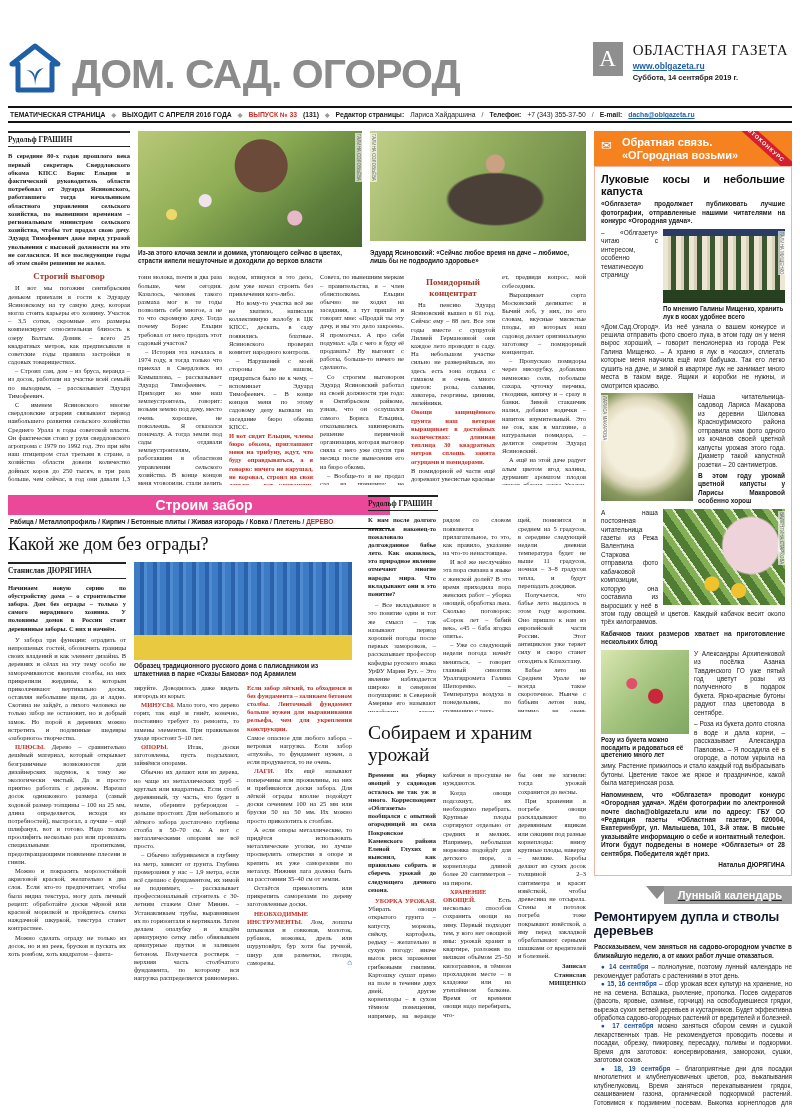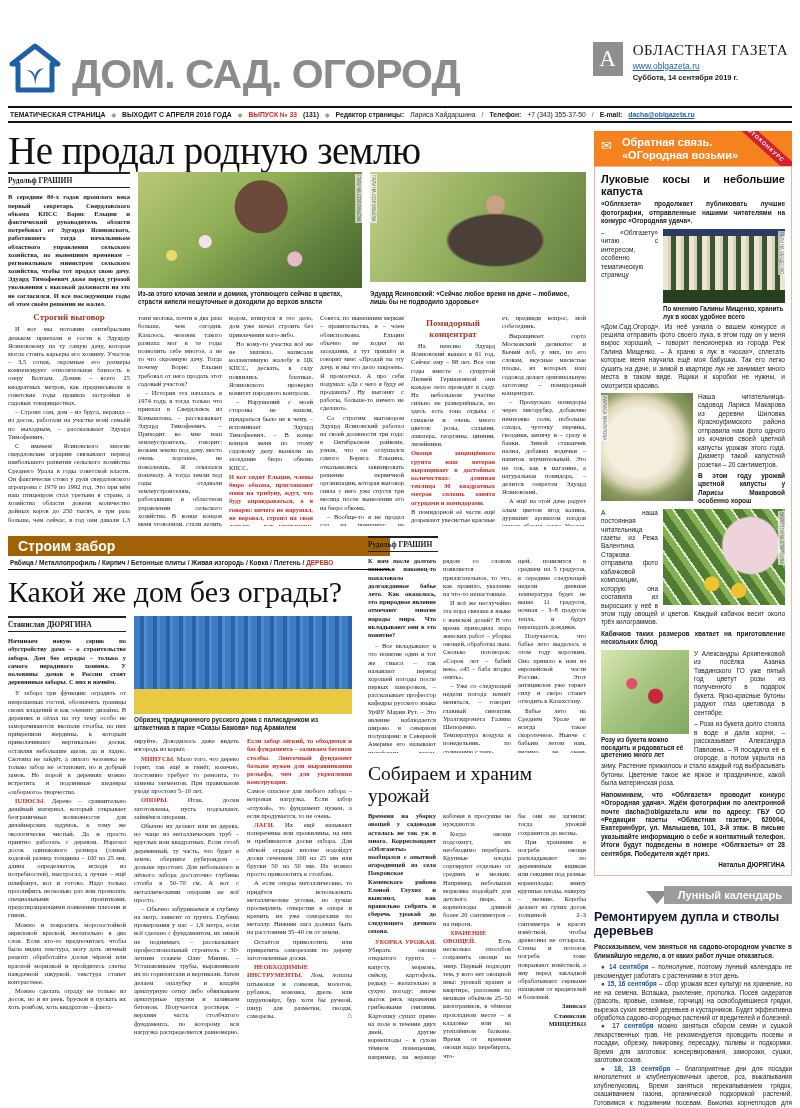--- a/index.html
+++ b/index.html
@@ -9,21 +9,21 @@
   
   .mast{display:flex;align-items:flex-start;justify-content:space-between;height:64px;}
   .mast-left{display:flex;align-items:center;gap:10px;}
   .mast-title{font-family:"Liberation Sans",sans-serif;font-weight:bold;font-size:41px;
               color:#8b8b8b;letter-spacing:-1px;line-height:1;margin-top:6px;}
   .brand{display:flex;gap:10px;margin-right:4px;}
   .brand-a{width:30px;height:34px;background:#8f8f8f;color:#fff;display:flex;align-items:center;
            justify-content:center;font-family:"Liberation Serif",serif;font-size:23px;}
   .brand-txt{display:flex;flex-direction:column;gap:2px;}
   .brand-name{font-family:"Liberation Serif",serif;font-size:15px;letter-spacing:.5px;}
-  .brand-site{font-size:8.5px;font-weight:normal;color:#1f5fa8;text-decoration:underline;}
+  .brand-site{font-size:8.5px;font-weight:bold;color:#1f5fa8;text-decoration:underline;}
   .brand-date{font-size:7.5px;font-weight:bold;}
   
   .infobar{border-top:2px solid #111;border-bottom:2px solid #111;padding:3px 2px;
            display:flex;align-items:center;gap:6px;font-size:6.8px;font-weight:bold;white-space:nowrap;}
   .infobar .dia{color:#9a9a9a;font-size:6px;}
   .infobar .red{color:#c62c22;}
   .infobar .norm{font-weight:normal;}
   .infobar .link{color:#1f5fa8;text-decoration:underline;}
   .infobar .sep{font-weight:normal;color:#555;}
   
@@ -84,26 +84,26 @@
      radial-gradient(circle at 40% 78%,#f0c22e 0 7px,rgba(0,0,0,0) 8px),
      radial-gradient(circle at 62% 85%,#f0c22e 0 7px,rgba(0,0,0,0) 8px),
      repeating-linear-gradient(55deg,#507c34 0 8px,#83b055 8px 14px,#dfe6c9 14px 16px);}
   .ph-rose{background:
      radial-gradient(circle at 62% 55%,#c8283a 0 7px,rgba(0,0,0,0) 8px),
      radial-gradient(circle at 35% 40%,#e0506a 0 5px,rgba(0,0,0,0) 6px),
      linear-gradient(135deg,#d9e6b0 0%,#a3c37e 50%,#7ea861 100%);}
   
   .bottom-row{display:flex;gap:8px;margin-top:10px;}
   .fence{width:352px;flex:none;}
-  .section-bar{background:#a16207;color:#fff;font:bold 14px/20px "Liberation Sans",sans-serif;
-               height:20px;padding-left:10px;width:382px;box-sizing:border-box;}
+  .section-bar{background:#ec4899;color:#fff;font:bold 14px/20px "Liberation Sans",sans-serif;
+               height:20px;padding-left:10px;width:382px;box-sizing:border-box;text-align:center;}
   .tags{font:bold 6.5px "Liberation Sans",sans-serif;border-bottom:1px solid #111;
         padding:3px 0 3px 2px;margin-bottom:6px;width:382px;box-sizing:border-box;}
   .tags .red{color:#c62c22;}
-  .fence-head{font-size:30px;line-height:1.05;margin:2px 0 8px 0;}
+  .fence-head{font-size:18px;line-height:1.05;margin:2px 0 8px 0;}
   .fence-body{display:flex;gap:8px;}
   .fcol1{width:118px;flex:none;height:432px;}
   .fence-right{width:218px;flex:none;}
   .fcols{display:flex;gap:8px;margin-top:2px;}
   .fcols .col{width:105px;height:300px;}
   
   .mid-zone{width:218px;flex:none;}
   .babie-head{font-size:17px;line-height:1.1;margin-bottom:4px;}
   .babie .byline{width:70px;}
   .tri-cols{display:flex;gap:7px;}
@@ -121,21 +121,21 @@
   .fb-box .fb-title{font:bold 11px/1.1 "Liberation Sans",sans-serif;color:#111;margin:1px 0 3px 0;}
   .fb-box p{margin:0 0 3px 0;}
   .fb-box .bold{font-weight:bold;}
   .fb-box .sig{text-align:right;font-weight:bold;margin-top:2px;}
   .fl-r{float:right;margin:0 0 2px 5px;width:122px;}
   .fl-l{float:left;margin:0 5px 2px 0;}
   .fb-cap{font:bold 6.3px/1.25 "Liberation Sans",sans-serif;text-align:left;margin-top:2px;}
   .clr{clear:both;}
   
   .lunar{margin-top:10px;font-size:6.4px;line-height:1.32;color:#222;}
-  .lunar-labelrow{display:flex;justify-content:flex-end;align-items:flex-end;margin-bottom:6px;}
+  .lunar-labelrow{display:flex;justify-content:flex-end;align-items:flex-start;margin-bottom:6px;text-decoration:underline;}
   .lunar-tri{width:0;height:0;border-left:11px solid transparent;border-right:11px solid transparent;
              border-top:13px solid #8c8c8c;margin-right:-4px;}
   .lunar-label{background:#9c9c9c;color:#fff;font:bold 11px/18px "Liberation Sans",sans-serif;
                padding:0 10px 0 14px;height:18px;}
   .lunar-title{font:bold 12.5px/1.15 "Liberation Sans",sans-serif;color:#0f172a;margin-bottom:5px;}
   .lunar p{margin:0;text-indent:7px;text-align:justify;}
   .lunar p.b{font-weight:bold;text-indent:0;margin-bottom:3px;}
   .lunar .lead.dt{color:#1b4f9e;}
 </style>
 </head>
@@ -179,21 +179,20 @@
     <span class="sep">/</span>
     <span>E-mail:</span>
     <a class="link">dacha@oblgazeta.ru</a>
   </div>
 
   <div class="content-row">
 
     <div class="left-zone">
 
       <article>
-        <h1 class="main-head">Не продал родную землю</h1>
         <div class="main-body">
           <div class="mcol1 col art">
             <div class="byline">Рудольф ГРАШИН</div>
             <div>
                 <p class="b">В середине 80-х годов прошлого века первый секретарь Свердловского обкома КПСС Борис Ельцин и фактический руководитель области потребовал от Эдуарда Ясиновского, работавшего тогда начальником областного управления сельского хозяйства, по нынешним временам – региональным министром сельского хозяйства, чтобы тот продал свою дачу. Эдуард Тимофеевич даже перед угрозой увольнения с высокой должности на это не согласился. И все последующие годы об этом своём решении не жалел.</p>
                 <p class="h">Строгий выговор</p>
                 <p>И вот мы погожим сентябрьским деньком приехали в гости к Эдуарду Ясиновскому на ту самую дачу, которая могла стоить карьеры его хозяину. Участок – 3,5 сотки, скромные его размеры компенсирует относительная близость к озеру Балтым. Домик – всего 25 квадратных метров, как предписывали в советские годы правила застройки в садовых товариществах.</p>
                 <p>– Строил сам, дом – из бруса, веранда – из досок, работали на участке всей семьёй по выходным, – рассказывает Эдуард Тимофеевич.</p>
                 <p>С именем Ясиновского многие свердловские аграрии связывают период наибольшего развития сельского хозяйства Среднего Урала в годы советской власти. Он фактически стоял у руля свердловского агропрома с 1979 по 1992 год. Это при нём наш птицепром стал третьим в стране, а хозяйства области довели количество дойных коров до 250 тысяч, в три раза больше, чем сейчас, в год они давали 1,3 миллиона</p>
               </div>

